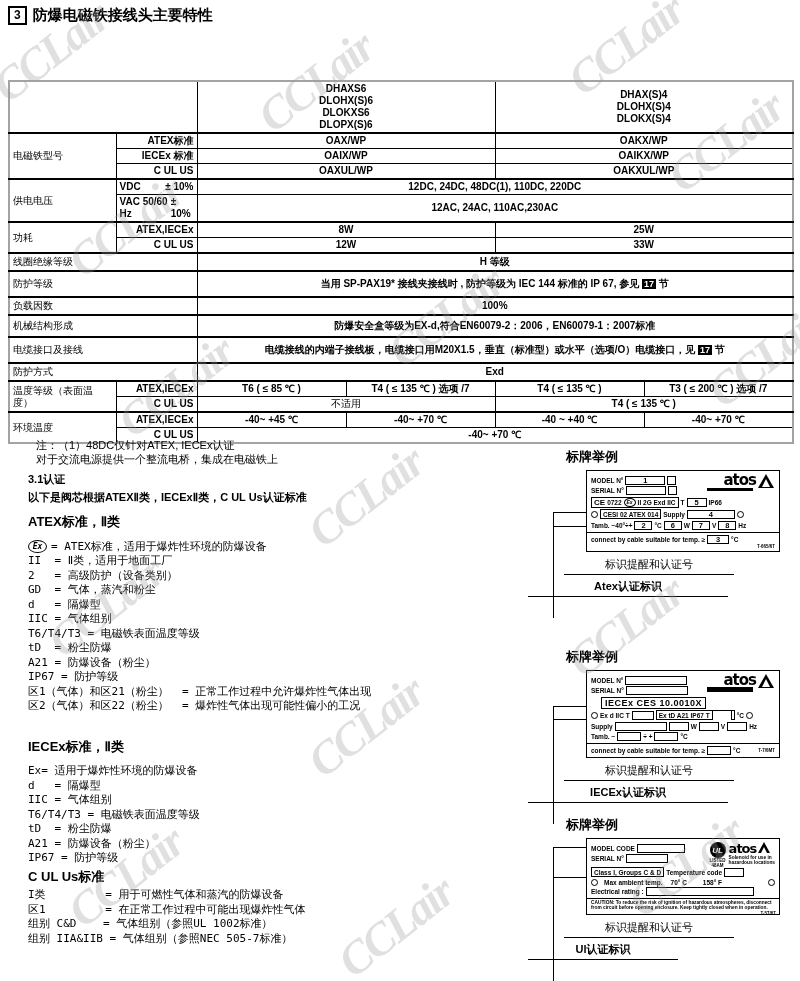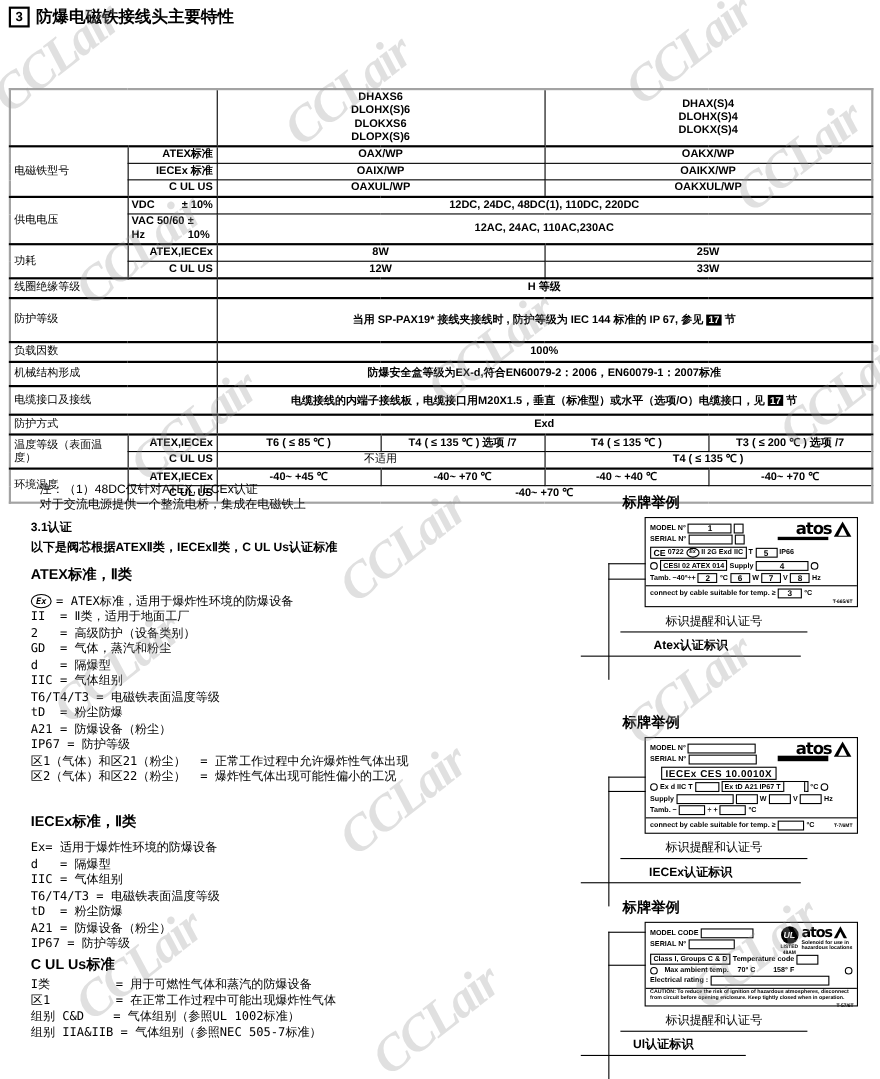--- a/index.html
+++ b/index.html
@@ -159,21 +159,21 @@
     <tr>
       <td class="sub">C UL US</td>
       <td colspan="2" class="val">12W</td>
       <td colspan="2" class="val">33W</td>
     </tr>
     <tr class="grp">
       <td colspan="2" class="lab" style="height:18px">线圈绝缘等级</td>
       <td colspan="4" class="val">H 等级</td>
     </tr>
     <tr class="grp">
-      <td colspan="2" class="lab" style="height:40px">防护等级</td>
+      <td colspan="2" class="lab" style="height:26px">防护等级</td>
       <td colspan="4" class="val">
         <span>当用 SP-PAX19* 接线夹接线时 , 防护等级为 IEC 144 标准的 IP 67, 参见</span>
         <span class="ref">17</span>
         <span>节</span>
       </td>
     </tr>
     <tr class="grp">
       <td colspan="2" class="lab" style="height:18px">负载因数</td>
       <td colspan="4" class="val">100%</td>
     </tr>

